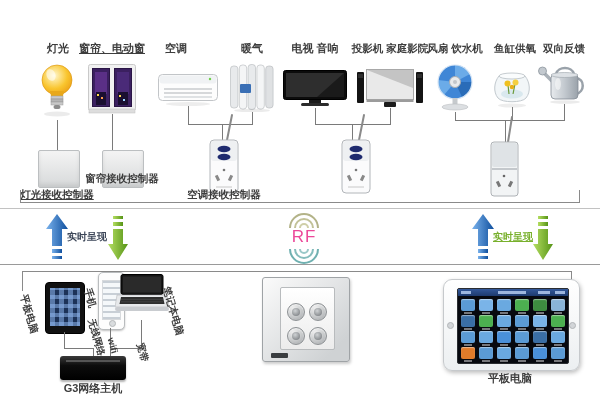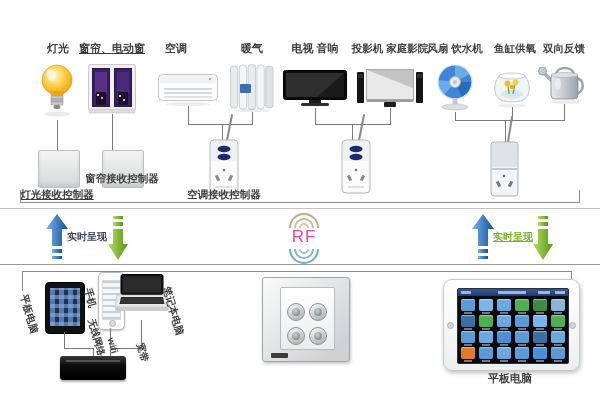--- a/index.html
+++ b/index.html
@@ -370,20 +370,21 @@
   <div class="vline" style="left:93px;top:348px;height:9px;"></div>
   <div class="vline" style="left:110px;top:328px;height:29px;"></div>
   <div class="vline" style="left:141px;top:320px;height:28px;"></div>
   <div class="hline" style="left:110px;top:348px;width:32px;"></div>
 
   <div class="vlbl" style="left:76px;top:331px;width:40px;font-size:9.5px;">无线网络</div>
   <div class="vlbl" style="left:103px;top:340px;width:20px;font-size:9.5px;">wifi</div>
   <div class="vlbl" style="left:131px;top:346px;width:22px;font-size:9.5px;">宽带</div>
 
   <div class="g3host"></div>
+  <div class="lbl" style="left:53px;top:382px;width:80px;">G3网络主机</div>
 
   <div class="panel-outer">
     <div class="panel-inner">
       <div class="panel-btn" style="left:6px;top:15px;"></div>
       <div class="panel-btn" style="left:28px;top:15px;"></div>
       <div class="panel-btn" style="left:6px;top:39px;"></div>
       <div class="panel-btn" style="left:28px;top:39px;"></div>
     </div>
     <div class="panel-badge"></div>
   </div>

